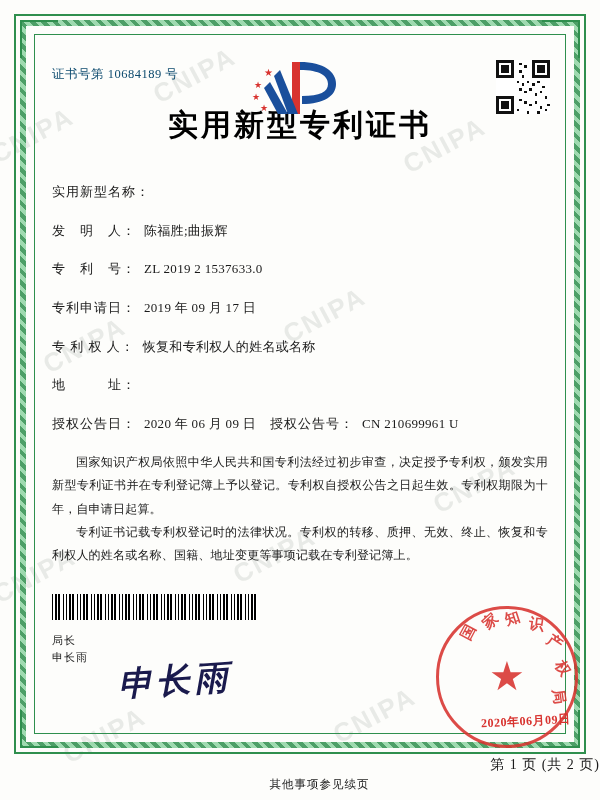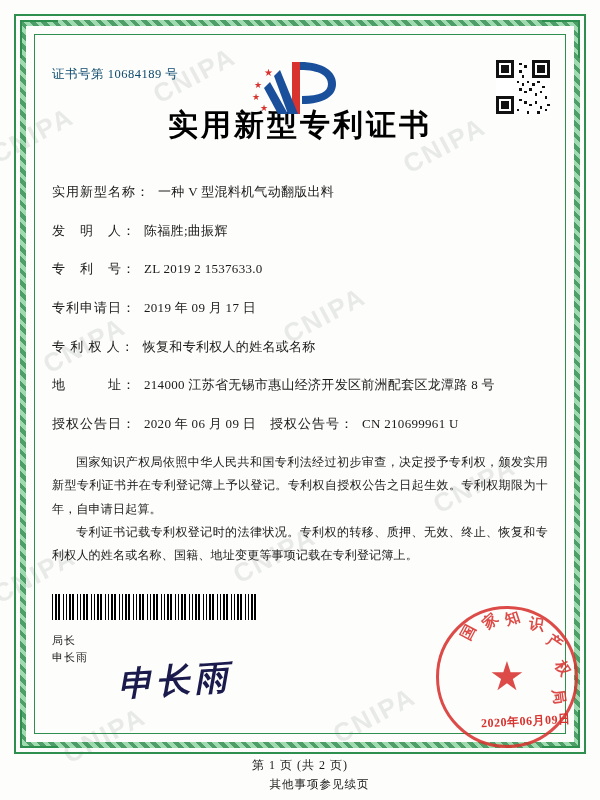--- a/index.html
+++ b/index.html
@@ -188,22 +188,22 @@
     color:#d8332f;
     font-size:12px;
     font-weight:bold;
     letter-spacing:.5px;
     transform:rotate(-3deg);
   }
 
   .pagenum{
     position:absolute;
     left:0;right:0;bottom:26px;
-    text-align:center;
-    font-size:12px;
+    text-align:right;
+    font-size:14px;
     letter-spacing:1px;
   }
   .footer-note{
     position:absolute;
     left:0;right:0;bottom:8px;
     text-align:center;
     font-size:11.5px;
     letter-spacing:1px;
     color:#222;
     padding-left:39px;
@@ -293,41 +293,39 @@
       </g>
     </svg>
 
     <div class="cert-no">证书号第 10684189 号</div>
 
     <h1 class="title">实用新型专利证书</h1>
 
     <div class="fields">
       <div class="row">
         <span class="label">实用新型名称：</span>
-        <span class="value">一种 V 型混料机气动翻版出料</span>
       </div>
       <div class="row">
         <span class="label">发　明　人：</span>
         <span class="value">陈福胜;曲振辉</span>
       </div>
       <div class="row">
         <span class="label">专　利　号：</span>
         <span class="value">ZL 2019 2 1537633.0</span>
       </div>
       <div class="row">
         <span class="label">专利申请日：</span>
         <span class="value">2019 年 09 月 17 日</span>
       </div>
       <div class="row">
         <span class="label">专 利 权 人：</span>
         <span class="value">恢复和专利权人的姓名或名称</span>
       </div>
       <div class="row">
         <span class="label">地　　　址：</span>
-        <span class="value">214000 江苏省无锡市惠山经济开发区前洲配套区龙潭路 8 号</span>
       </div>
       <div class="row split">
         <span class="label">授权公告日：</span>
         <span class="value">2020 年 06 月 09 日</span>
         <span class="second">
           <span class="label">授权公告号：</span>
           <span class="value">CN 210699961 U</span>
         </span>
       </div>
     </div>

